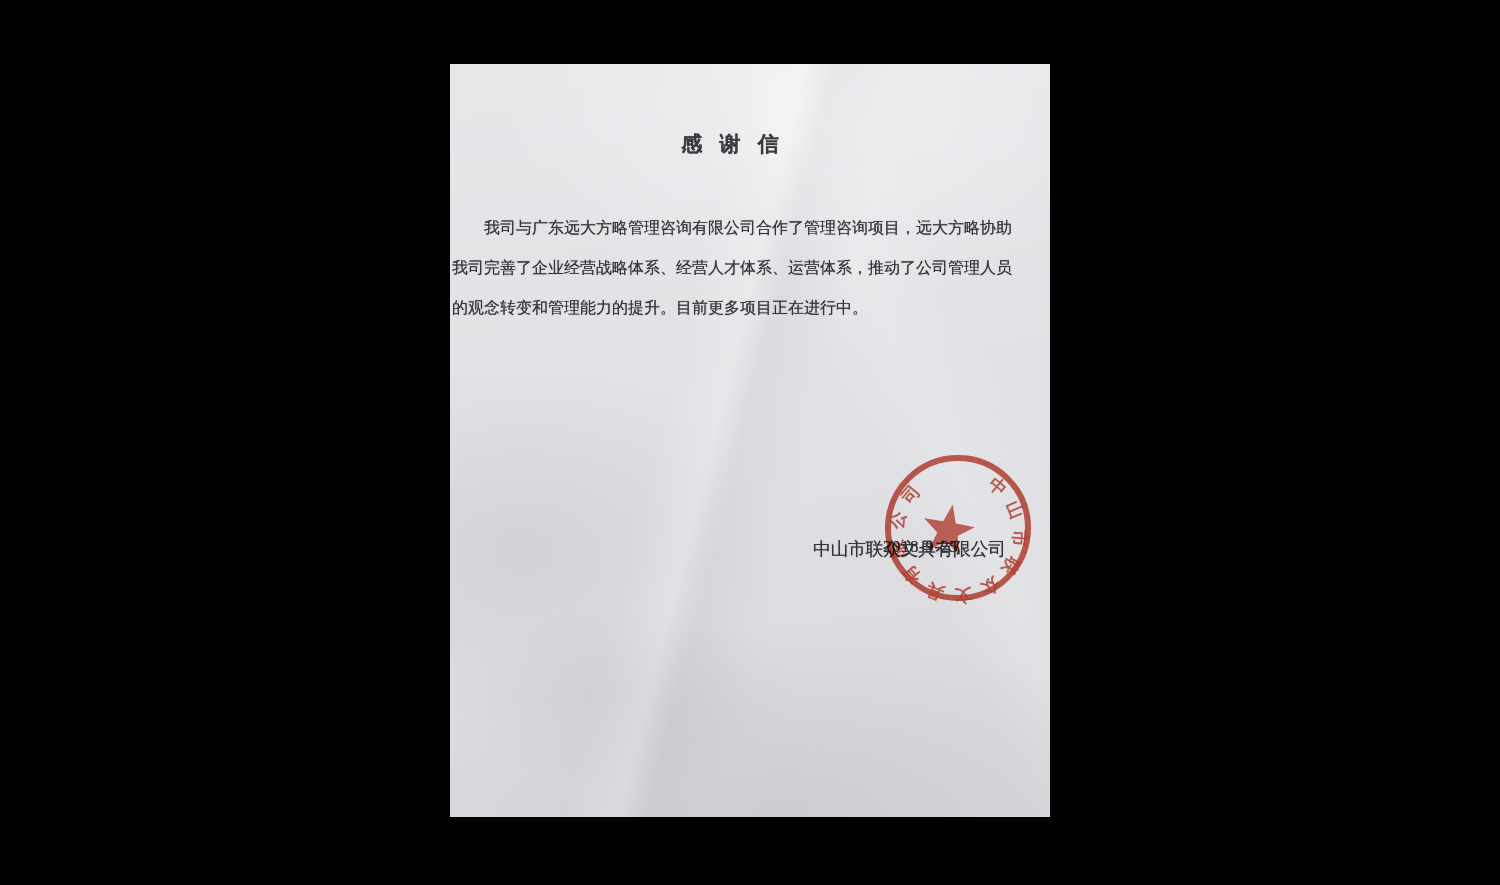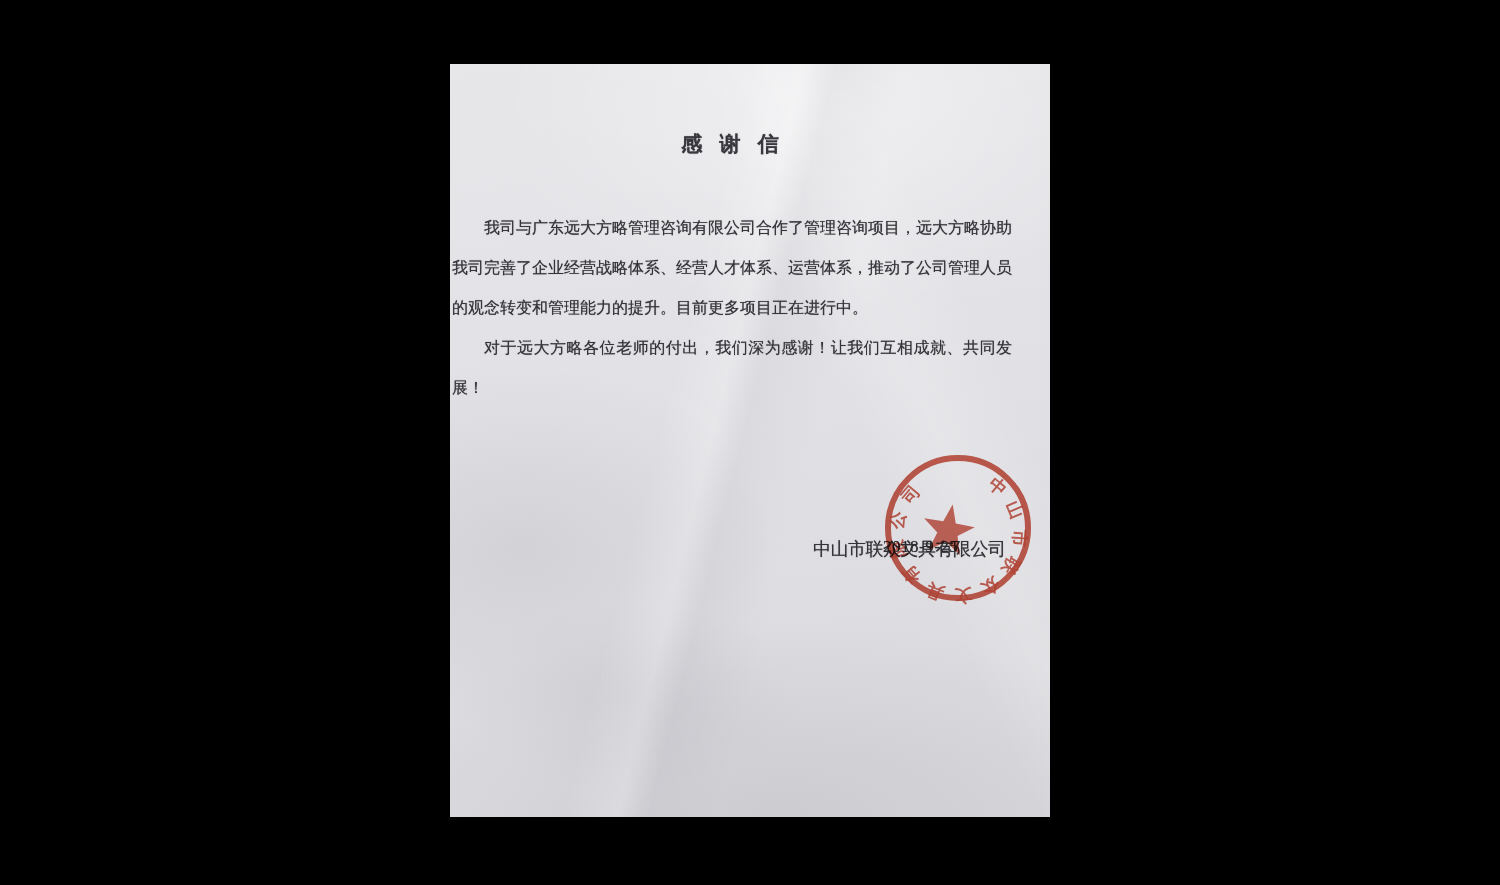--- a/index.html
+++ b/index.html
@@ -114,21 +114,20 @@
 </head>
 <body>
 
 <div class="stage">
   <div class="paper">
 
     <h1 class="letter-title">感 谢 信</h1>
 
     <div class="letter-body">
       <p>我司与广东远大方略管理咨询有限公司合作了管理咨询项目，远大方略协助我司完善了企业经营战略体系、经营人才体系、运营体系，推动了公司管理人员的观念转变和管理能力的提升。目前更多项目正在进行中。</p>
-      <p>对于远大方略各位老师的付出，我们深为感谢！让我们互相成就、共同发展！</p>
     </div>
 
     <div class="signature">中山市联众文具有限公司</div>
 
     <div class="date">2018-9-25</div>
 
     <div class="seal">
       <svg id="seal-svg" width="164" height="164" viewBox="0 0 164 164" xmlns="http://www.w3.org/2000/svg">
         <circle id="seal-ring" cx="82" cy="82" r="70" fill="none" stroke-width="6" stroke-opacity="0.88" stroke="#c23b28"></circle>
         <polygon id="seal-star" fill-opacity="0.82" fill="#c23b28" points="76.69,58.41 79.77,77.50 98.74,81.24 81.54,90.07 83.84,109.27 70.12,95.64 52.58,103.76 61.31,86.50 48.16,72.32 67.27,75.29"></polygon>

